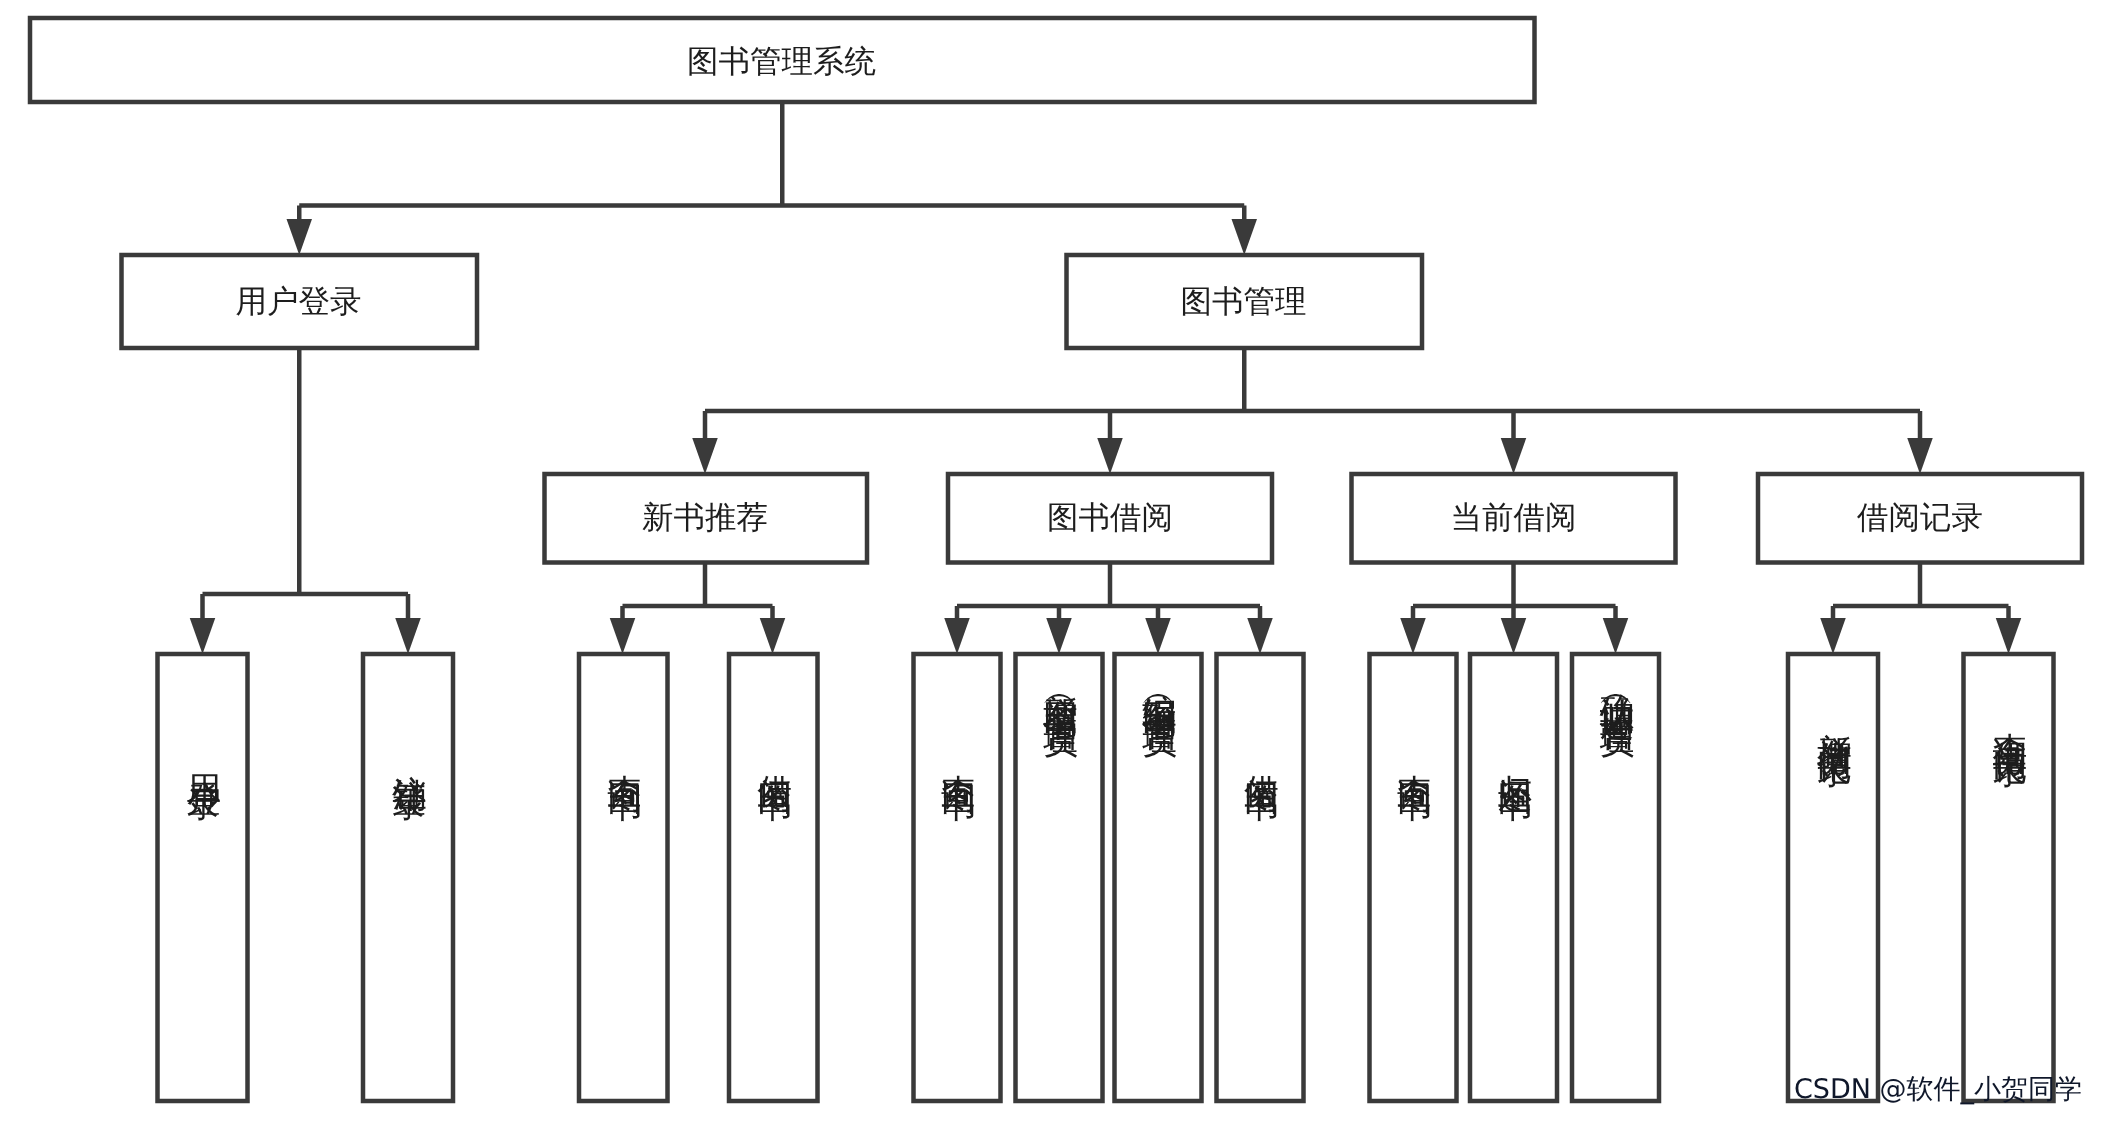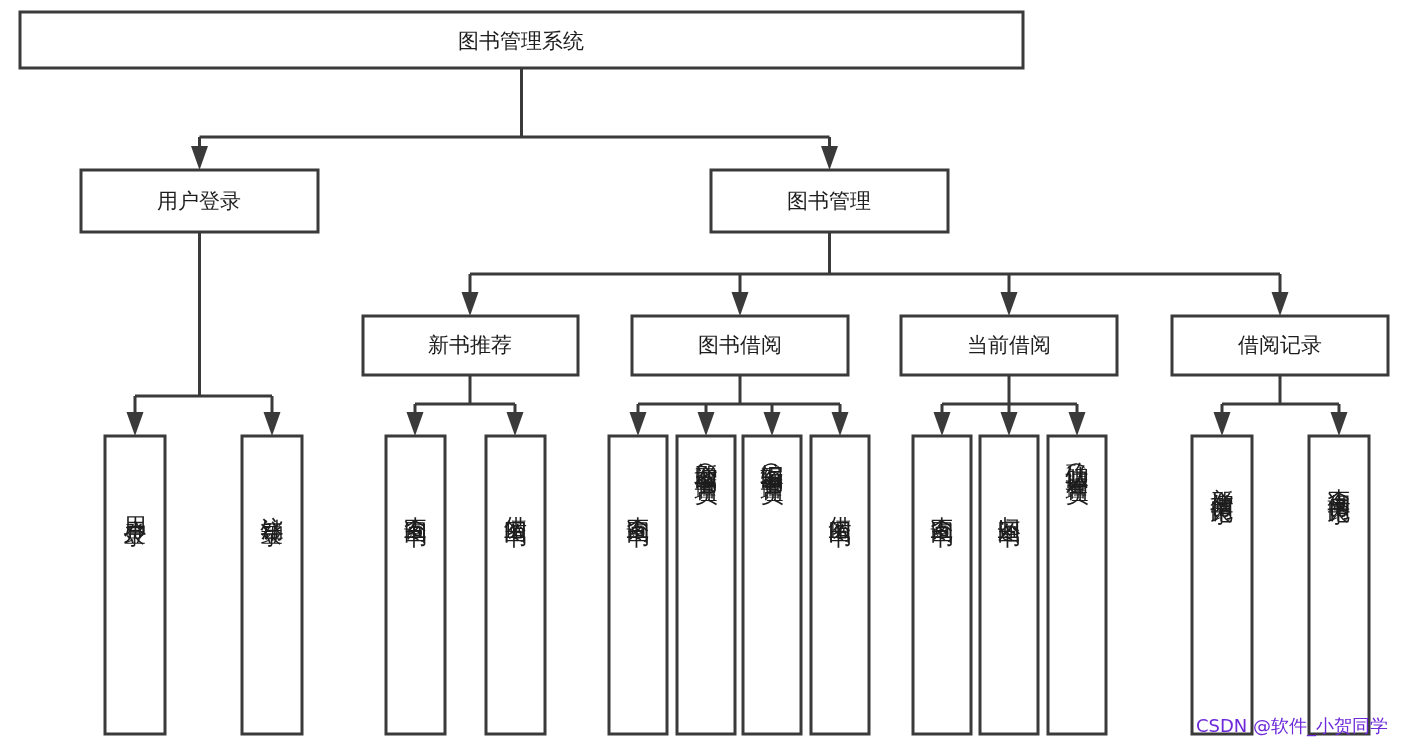--- a/index.html
+++ b/index.html
@@ -63,21 +63,21 @@
     display: flex;
     align-items: center;
     justify-content: flex-start;
     white-space: nowrap;
     user-select: none;
   }
   .watermark {
     position: absolute;
     font-family: "DejaVu Sans", "Liberation Sans", sans-serif;
     font-size: 18px;
-    color: #6d28d9;
+    color: #0f172a;
     white-space: nowrap;
     user-select: none;
   }
 </style>
 </head>
 <body>
 
 <div id="diagram-root">
 
   <svg id="flow" viewBox="0 0 1405 747">

